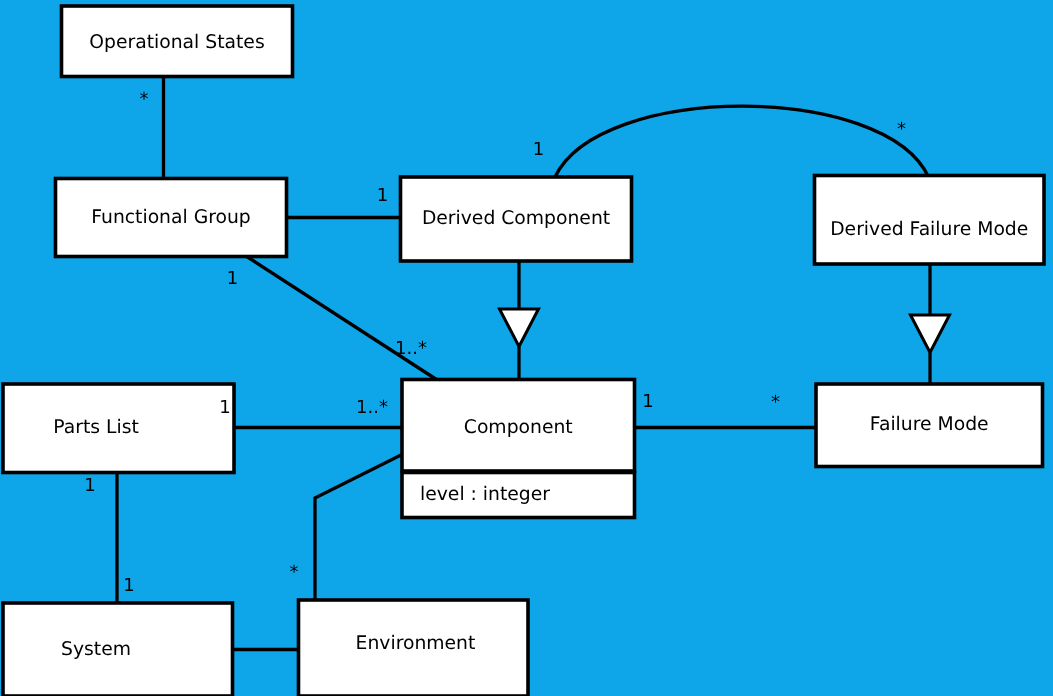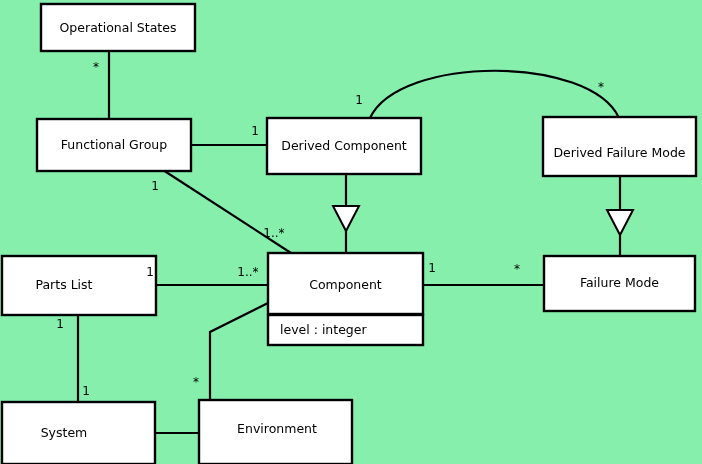--- a/index.html
+++ b/index.html
@@ -4,21 +4,21 @@
 <style>
   html, body {
     margin: 0;
     padding: 0;
     background: #ffffff;
   }
   #diagram-root {
     position: relative;
     width: 702px;
     height: 464px;
-    background: #86efac;
+    background: #0ea5e9;
     font-family: "DejaVu Sans", "Liberation Sans", sans-serif;
     overflow: hidden;
   }
   svg.canvas {
     position: absolute;
     left: 0;
     top: 0;
     width: 702px;
     height: 464px;
   }

